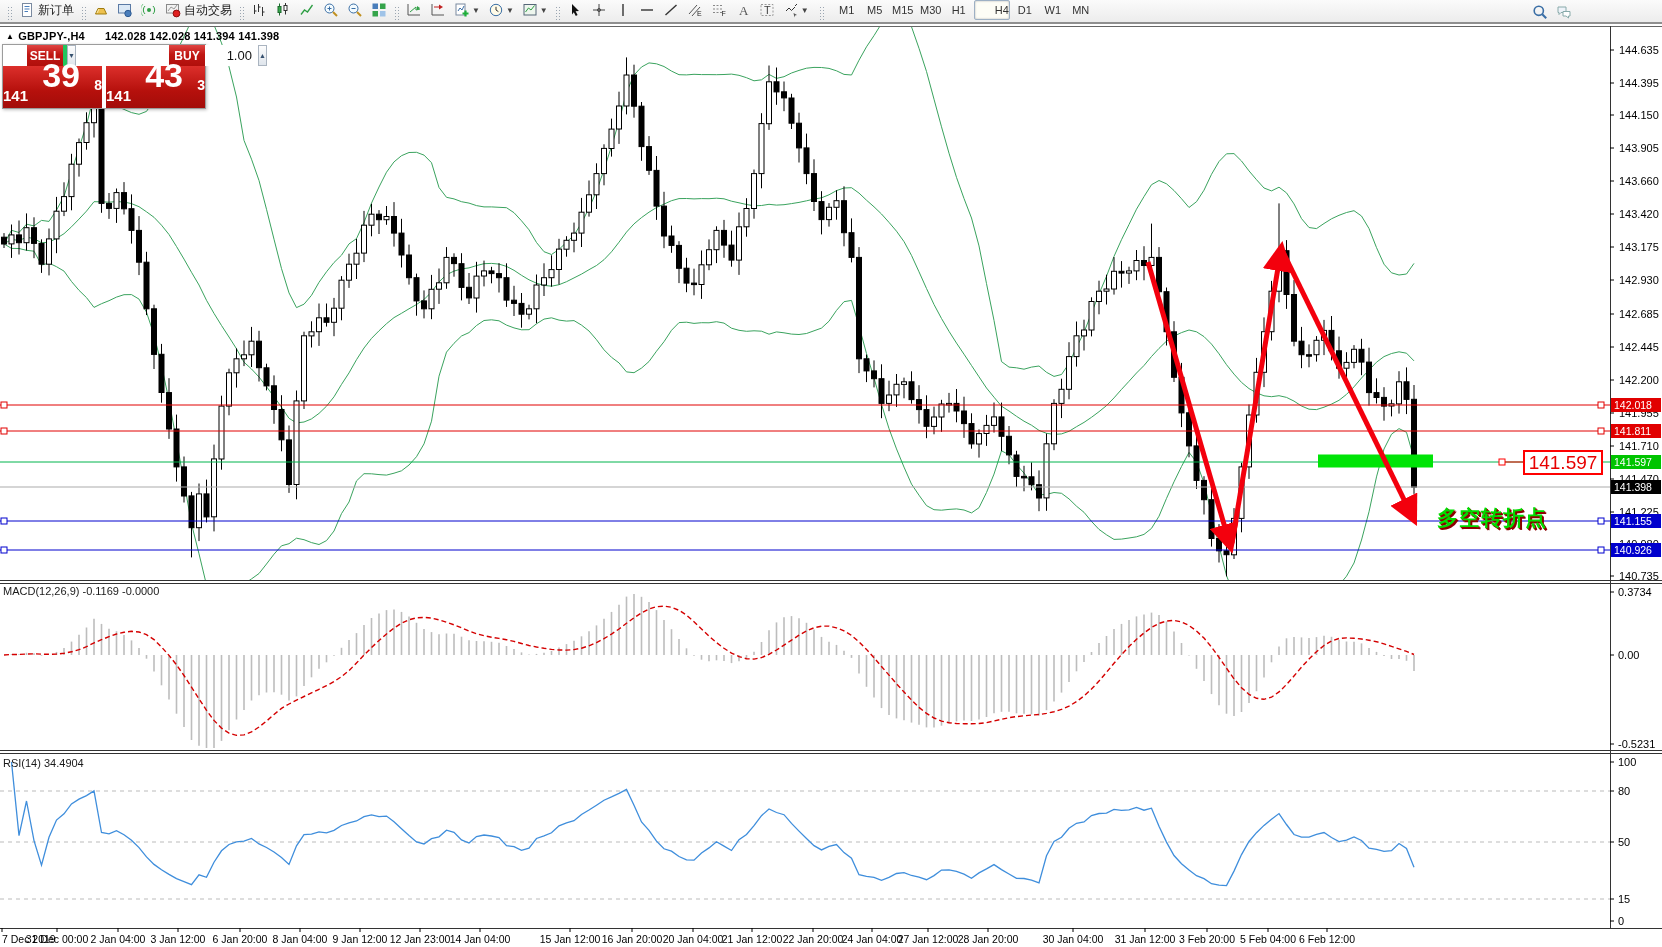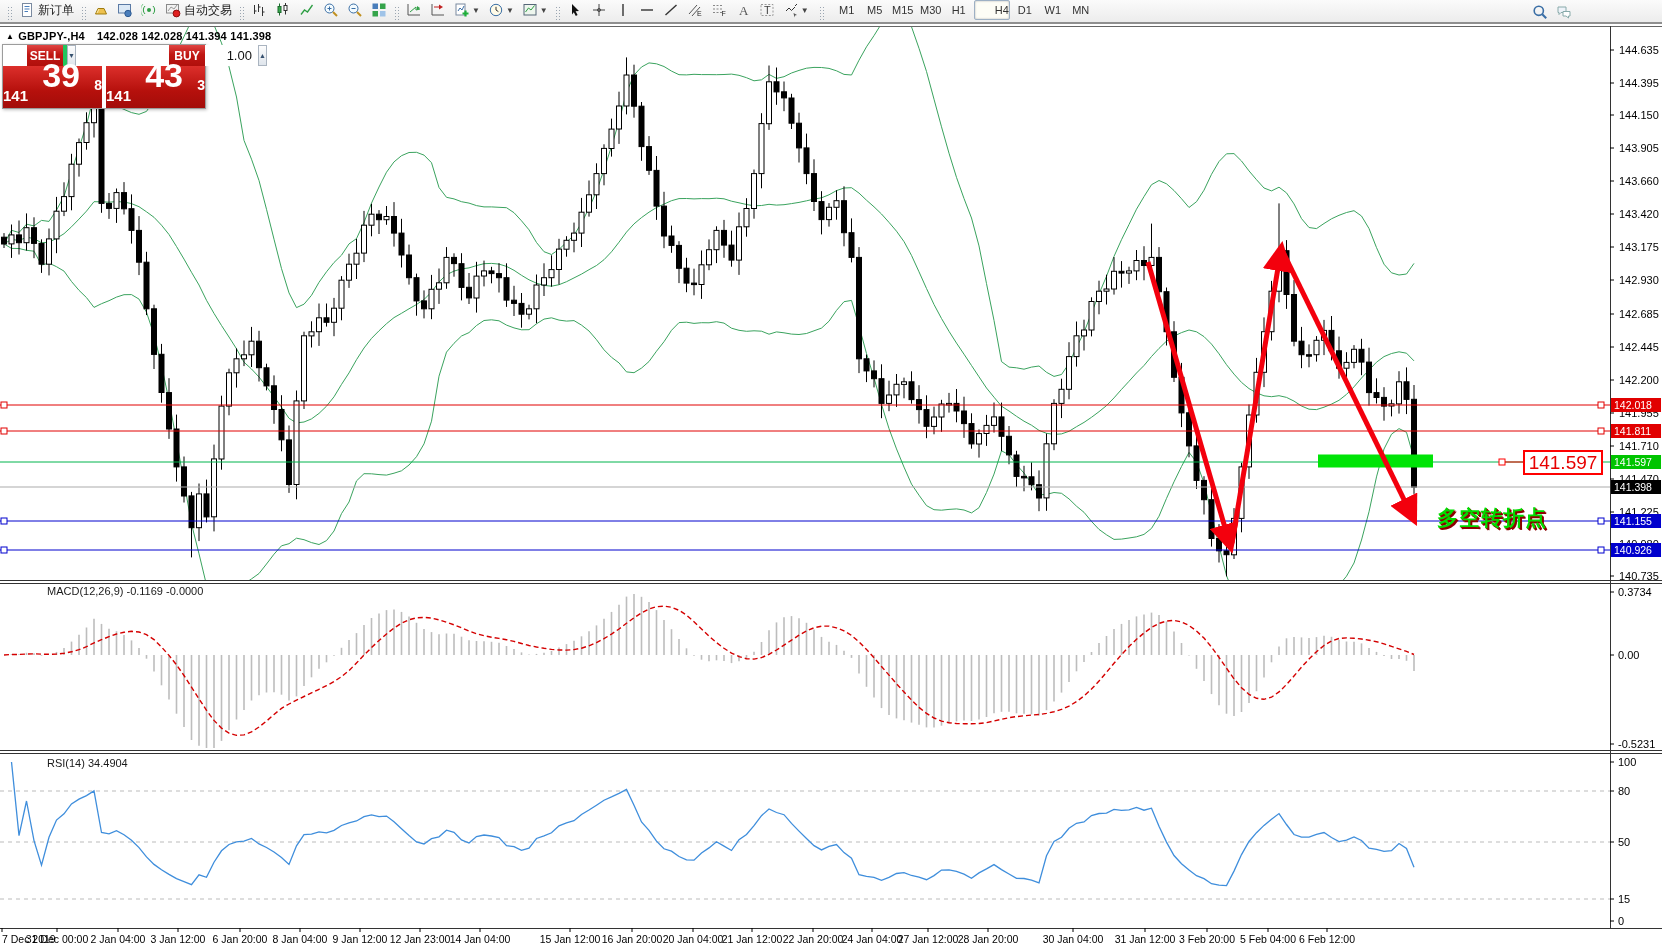--- a/index.html
+++ b/index.html
@@ -26,23 +26,23 @@
   .tf-btn.active { background:#fdfdf6; border:1px solid #9db0c4; box-shadow:inset 0 0 2px #aaa;padding-left:20px; }
   .tb-right { position:absolute; left:1528px; top:0; height:24px; display:flex; align-items:center; }
 
   
   #chart-wrap { position:absolute; left:0; top:26px; width:1662px; height:921px; }
   #chart-svg { position:absolute; left:0; top:0; }
 
   .symbol-info { position:absolute; left:6px; top:4px; font-size:11px; font-weight:bold;
     color:#000; z-index:20; letter-spacing:.2px; }
   .symbol-info .tri { font-size:8px; vertical-align:1px; margin-right:4px; }
-  .symbol-info .quotes { font-weight:bold; margin-left:12px; }
-
-  .ind-label { position:absolute; font-size:11px; color:#1a1a1a; z-index:20;margin-left:44px; }
+  .symbol-info .quotes { font-weight:bold; margin-left:20px; }
+
+  .ind-label { position:absolute; font-size:11px; color:#1a1a1a; z-index:20; }
 
   
   .trade-panel { position:absolute; left:2px; top:18px; width:204px; z-index:25;
     border:1px solid #9c9c9c; background:#fff; box-shadow:1px 1px 3px rgba(0,0,0,.25); }
   .tp-row1 { display:flex; height:21px; }
   .btn-red { background:linear-gradient(#e04543,#c01713 45%,#b00f0c); color:#fff;
     font-weight:bold; font-size:12px; display:flex; align-items:center; justify-content:center; }
   .tp-sell-btn { width:49px;margin-left:24px; }
   .tp-buy-btn  { width:49px; margin-left:auto; }
   .tp-stepper { display:flex; width:106px; border-left:4px solid #22c55e; border-right:1px solid #aaa; }

